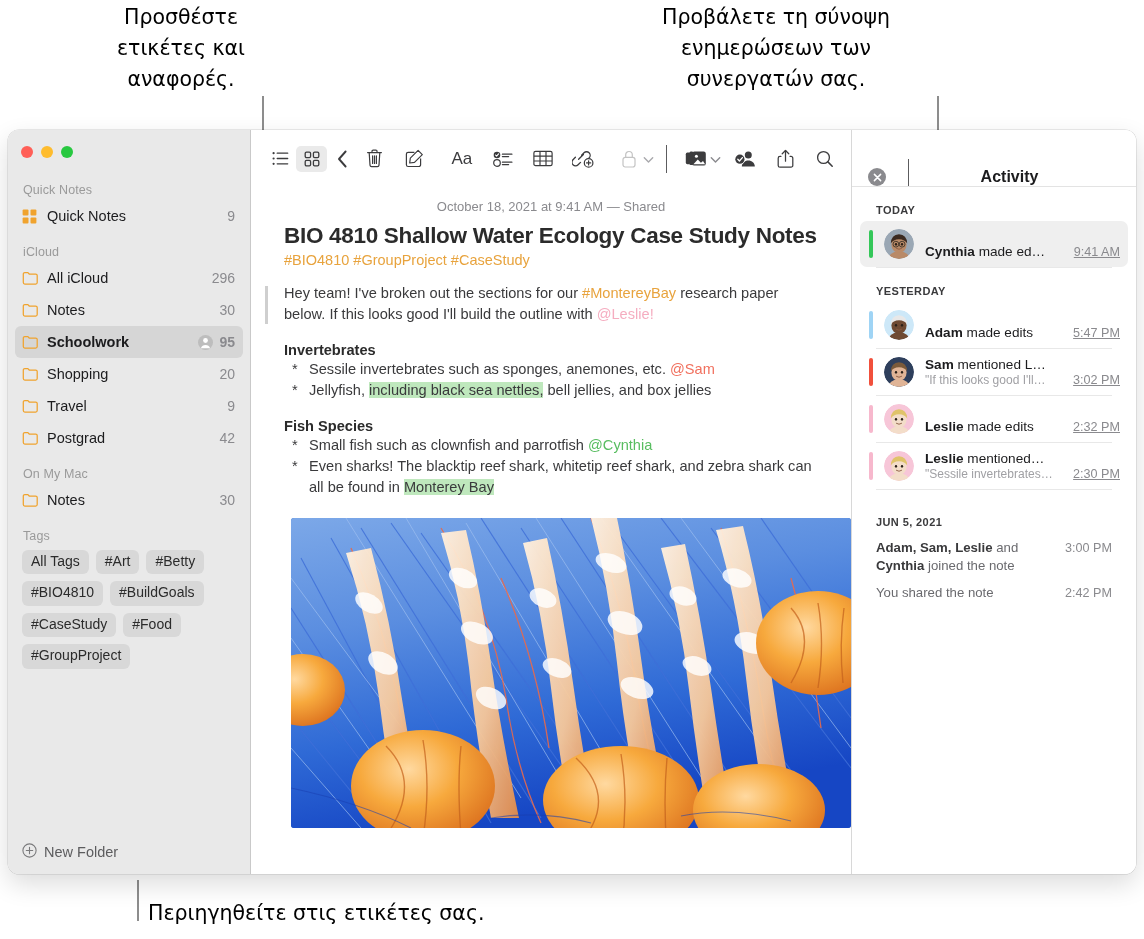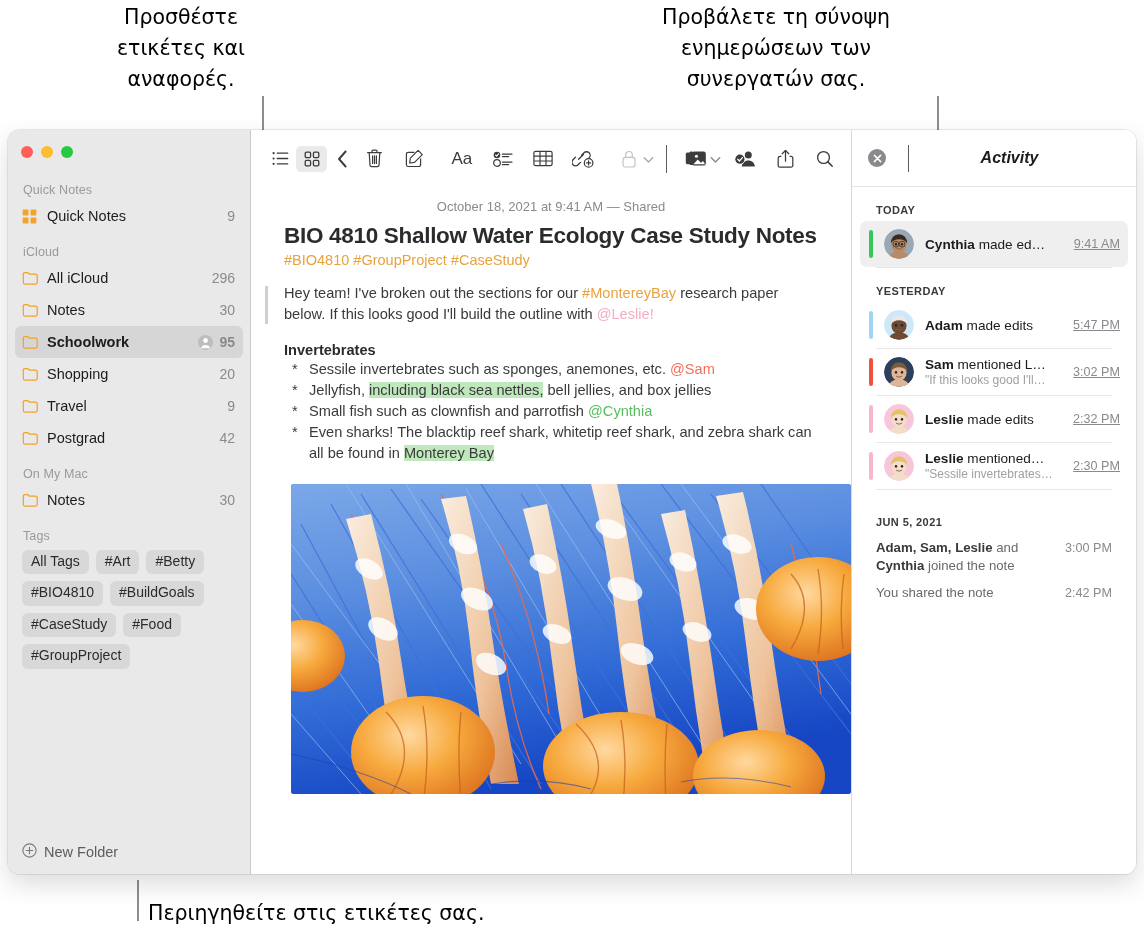--- a/index.html
+++ b/index.html
@@ -219,24 +219,23 @@
 
   
   #activity {
     width: 285px; flex: 0 0 285px;
     background: #ffffff;
     border-left: 1px solid #d8d8d8;
     display: flex; flex-direction: column;
   }
   #act-header {
     height: 57px; flex: 0 0 57px;
-    display: flex; align-items: center;
+    display: flex; align-items: flex-end;
     border-bottom: 1px solid #e3e3e3;
     position: relative;
-    font-style: italic;
   }
   #act-close {
     width: 18px; height: 18px; border-radius: 50%;
     background: #8a8a8e; color: #ffffff;
     display: flex; align-items: center; justify-content: center;
     font-size: 11px; line-height: 1;
     margin-left: 16px;
   }
   #act-divider { width: 1px; height: 27px; background: #5c5c5e; margin-left: 22px; }
   #act-title {
@@ -245,21 +244,21 @@
     padding-right: 26px;
   }
   #act-list { flex: 1 1 auto; padding: 0 0 0 0; overflow: hidden; }
 
   .act-group-title {
     font-size: 11px; font-weight: bold; color: #3a3a3c;
     letter-spacing: 0.4px;
     padding: 17px 0 5px 24px;
   }
   .act-item {
-    display: flex; align-items: center;
+    display: flex; align-items: flex-end;
     margin: 0 8px;
     padding: 8px 8px 8px 0;
     border-radius: 7px;
     position: relative;
     min-height: 46px;
   }
   .act-item.highlight { background: #efefef; }
   .act-bar {
     width: 4px; border-radius: 2px;
     align-self: stretch;
@@ -599,20 +598,21 @@
             <ul class="bullets">
               <li>
                 <span class="star">*</span>
                 <span class="btxt"><span>Sessile invertebrates such as sponges, anemones, etc. </span><span class="mention-red">@Sam</span></span>
               </li>
               <li>
                 <span class="star">*</span>
                 <span class="btxt"><span>Jellyfish, </span><span class="hl">including black sea nettles,</span><span> bell jellies, and box jellies</span></span>
               </li>
             </ul>
+            <div class="note-h3">Fish Species</div>
             <ul class="bullets">
               <li>
                 <span class="star">*</span>
                 <span class="btxt"><span>Small fish such as clownfish and parrotfish </span><span class="mention-green">@Cynthia</span></span>
               </li>
               <li>
                 <span class="star">*</span>
                 <span class="btxt"><span>Even sharks! The blacktip reef shark, whitetip reef shark, and zebra shark can all be found in </span><span class="hl">Monterey Bay</span></span>
               </li>
             </ul>

